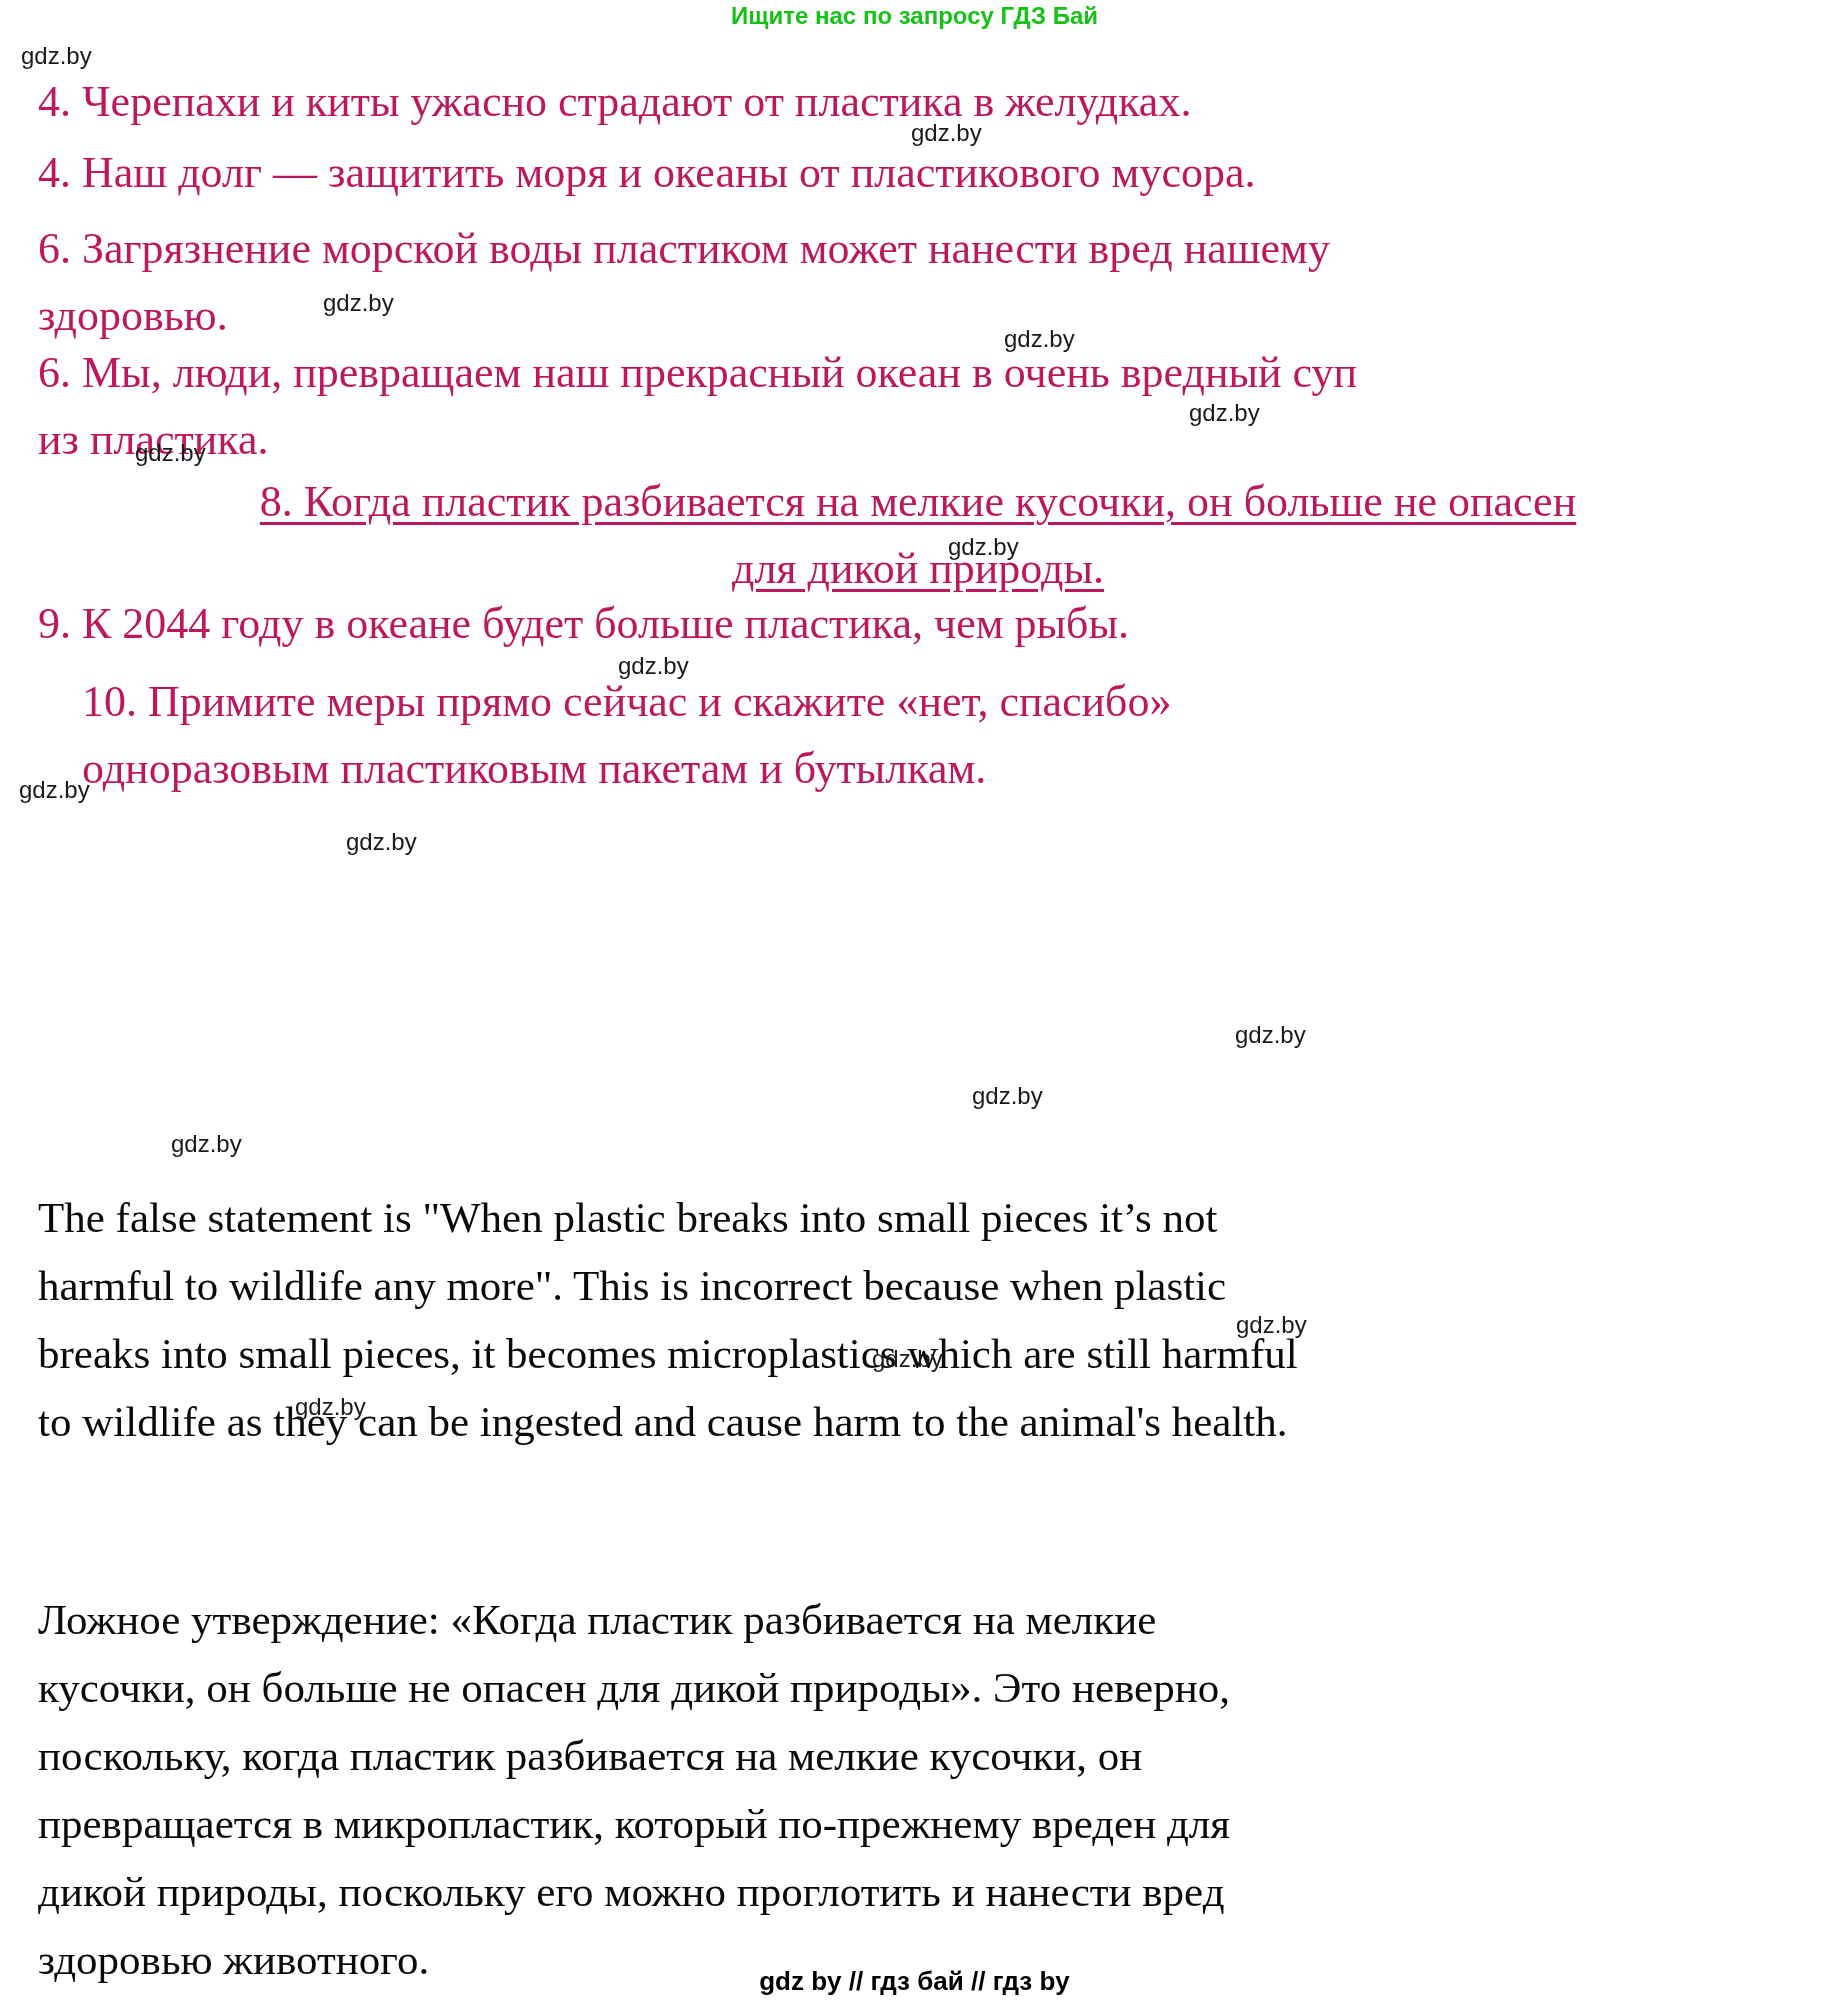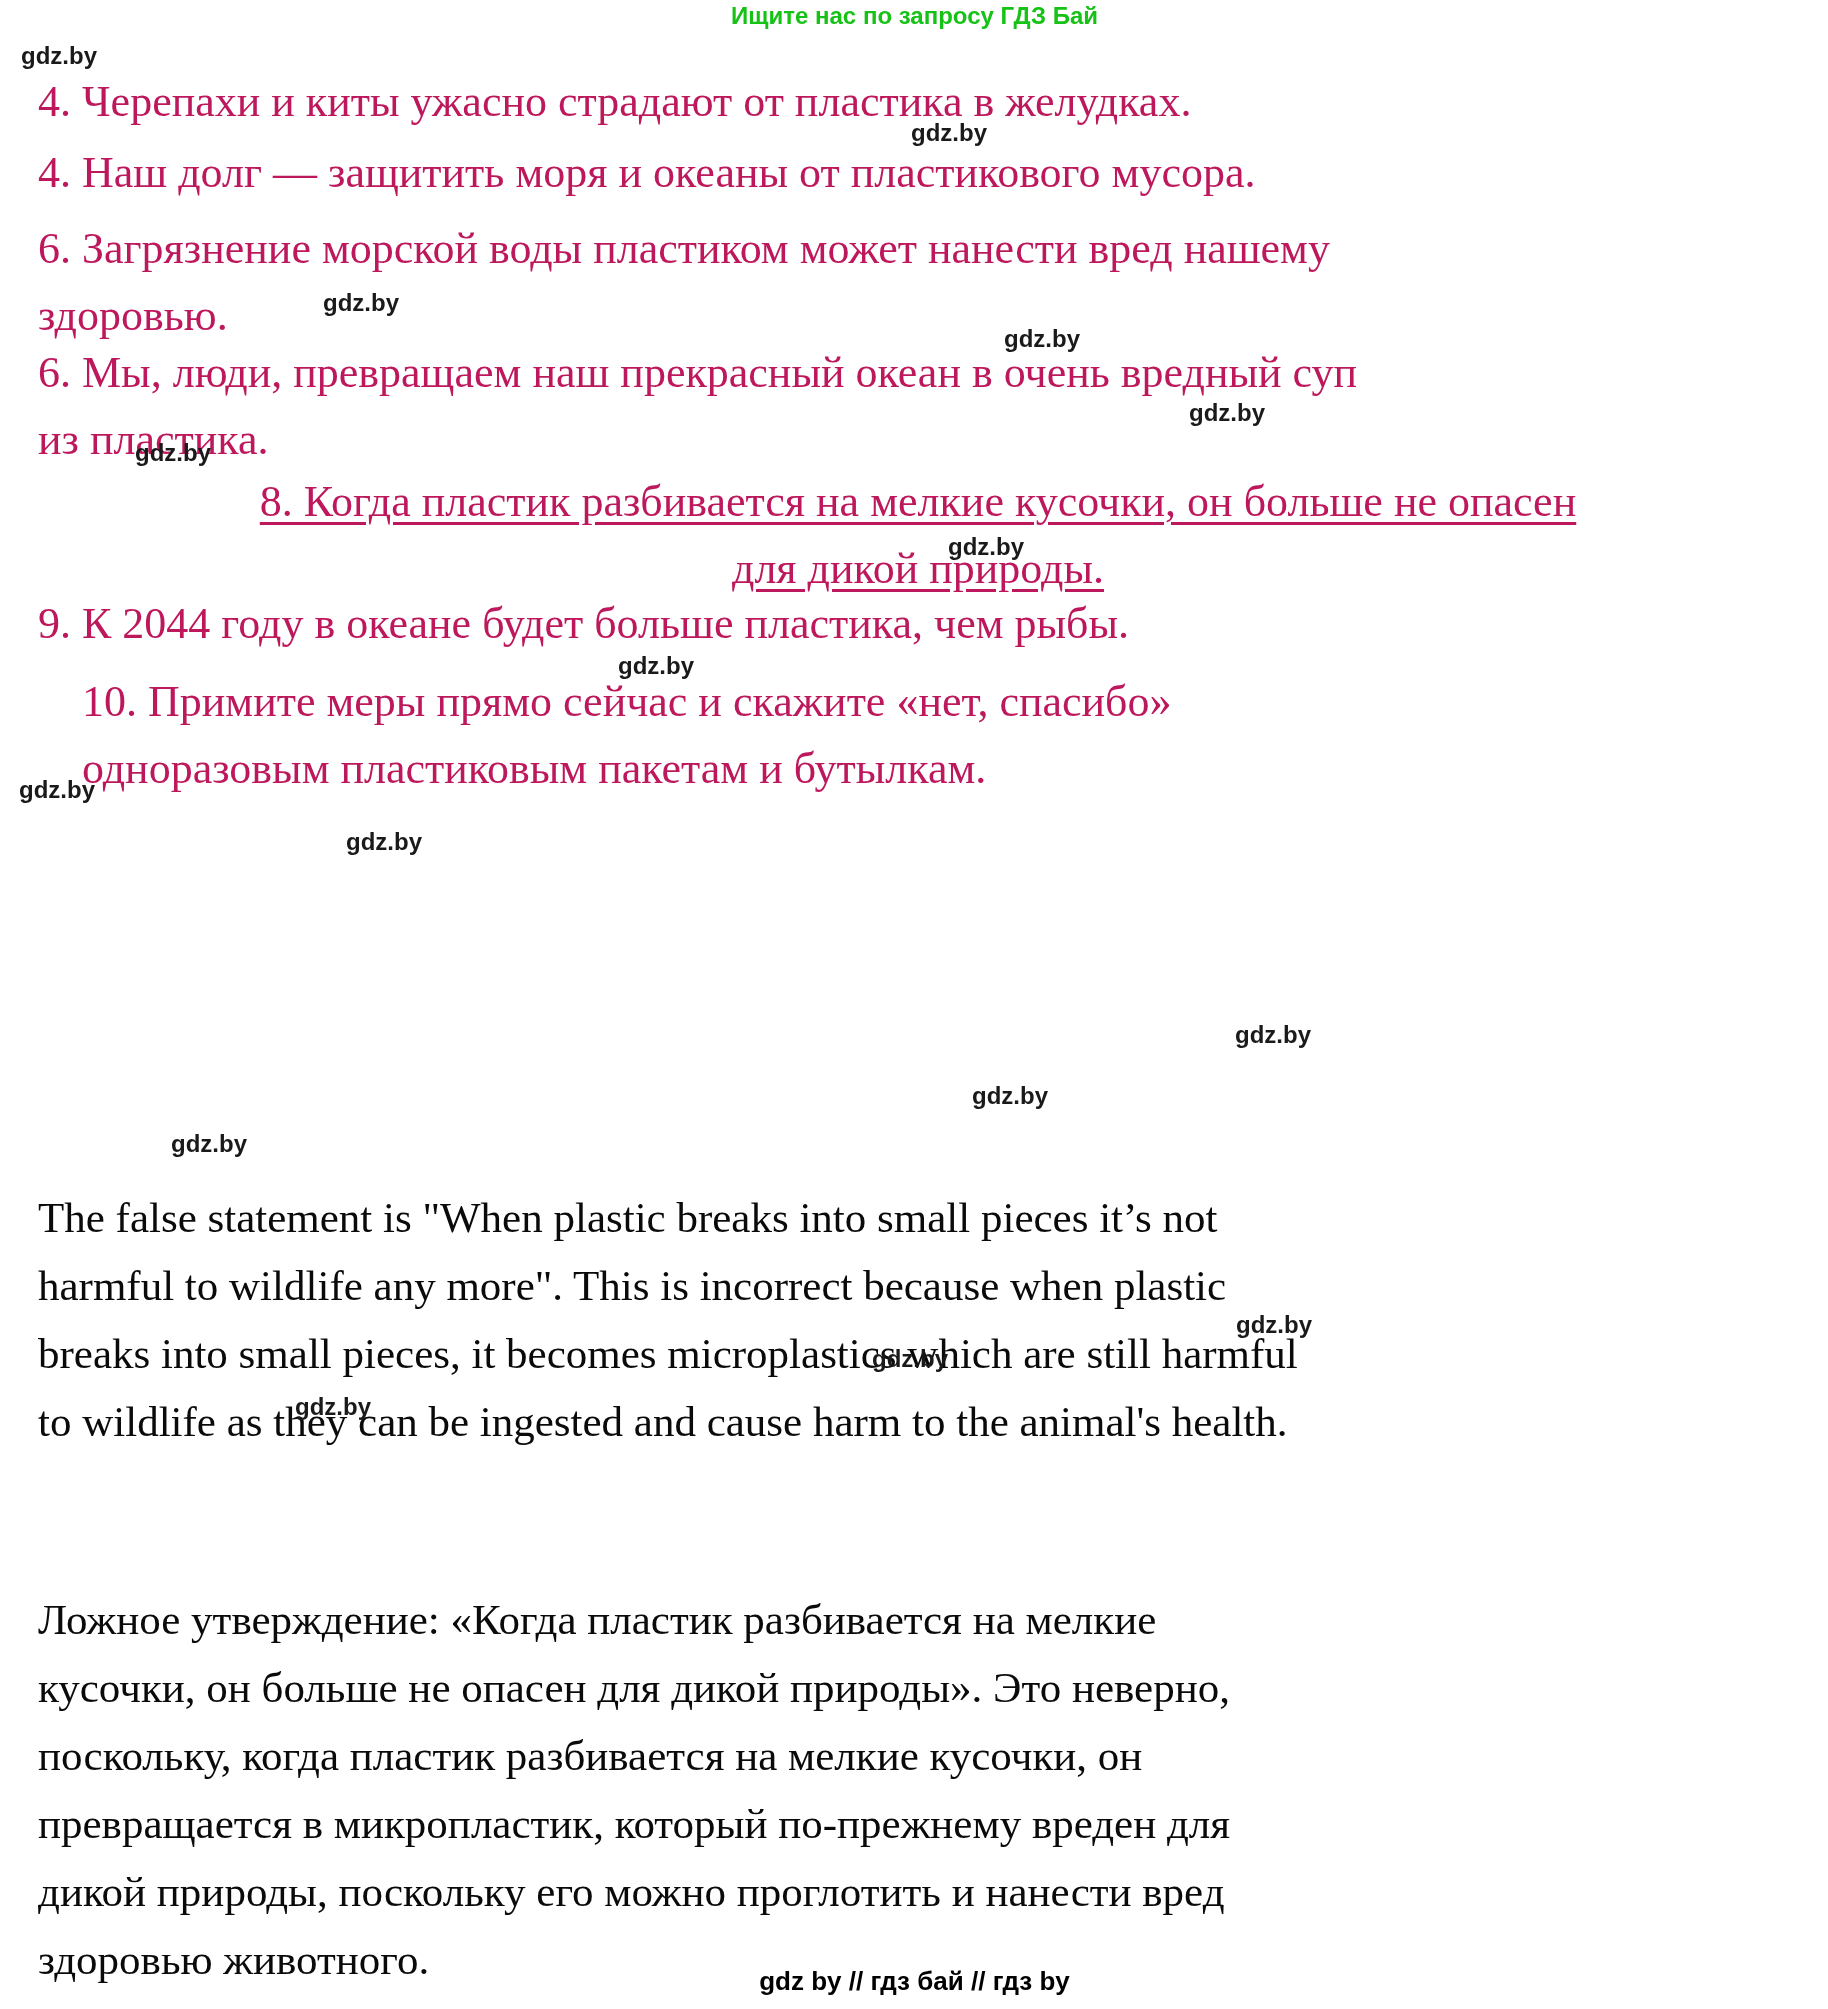--- a/index.html
+++ b/index.html
@@ -49,21 +49,21 @@
     font-size: 26px;
     color: #000000;
     white-space: nowrap;
   }
 
   
   .wm {
     position: absolute;
     font-family: "Liberation Sans", "DejaVu Sans", sans-serif;
     font-size: 24px;
-    font-weight: bold;
+    font-weight: normal;
     color: #1a1a1a;
     white-space: nowrap;
     z-index: 5;
     pointer-events: none;
   }
 
   
   .content {
     position: absolute;
     left: 0;

